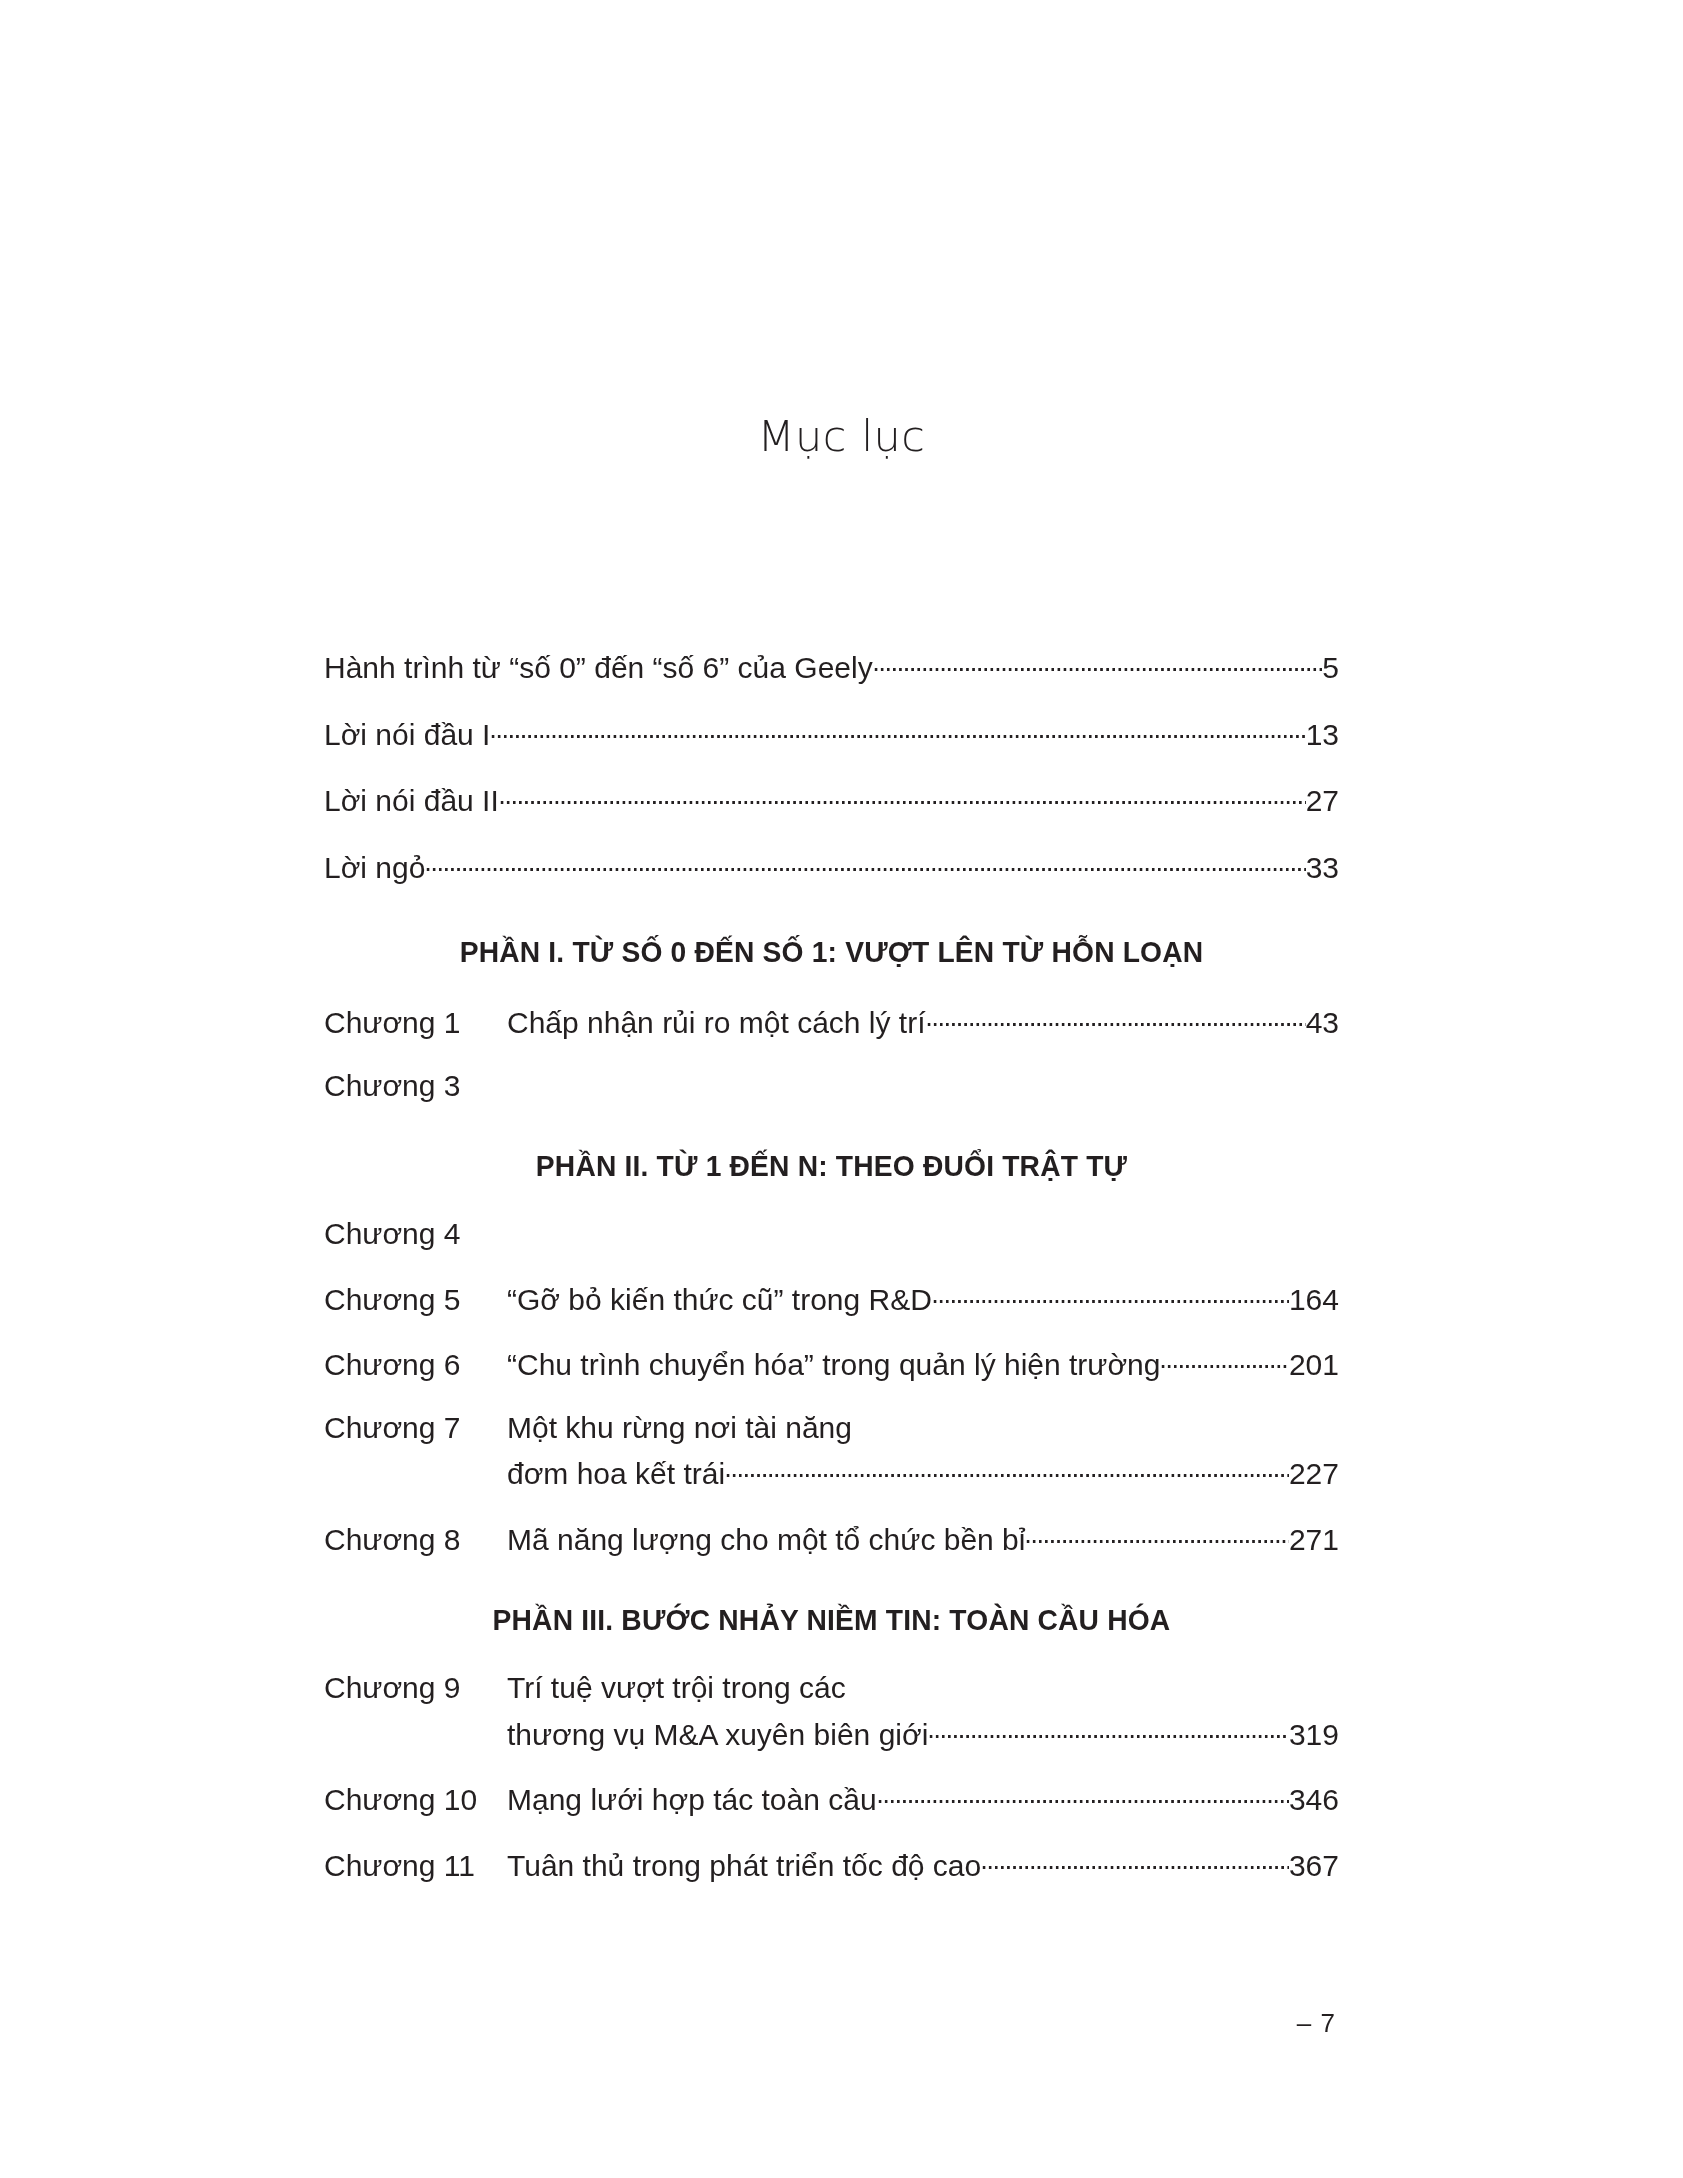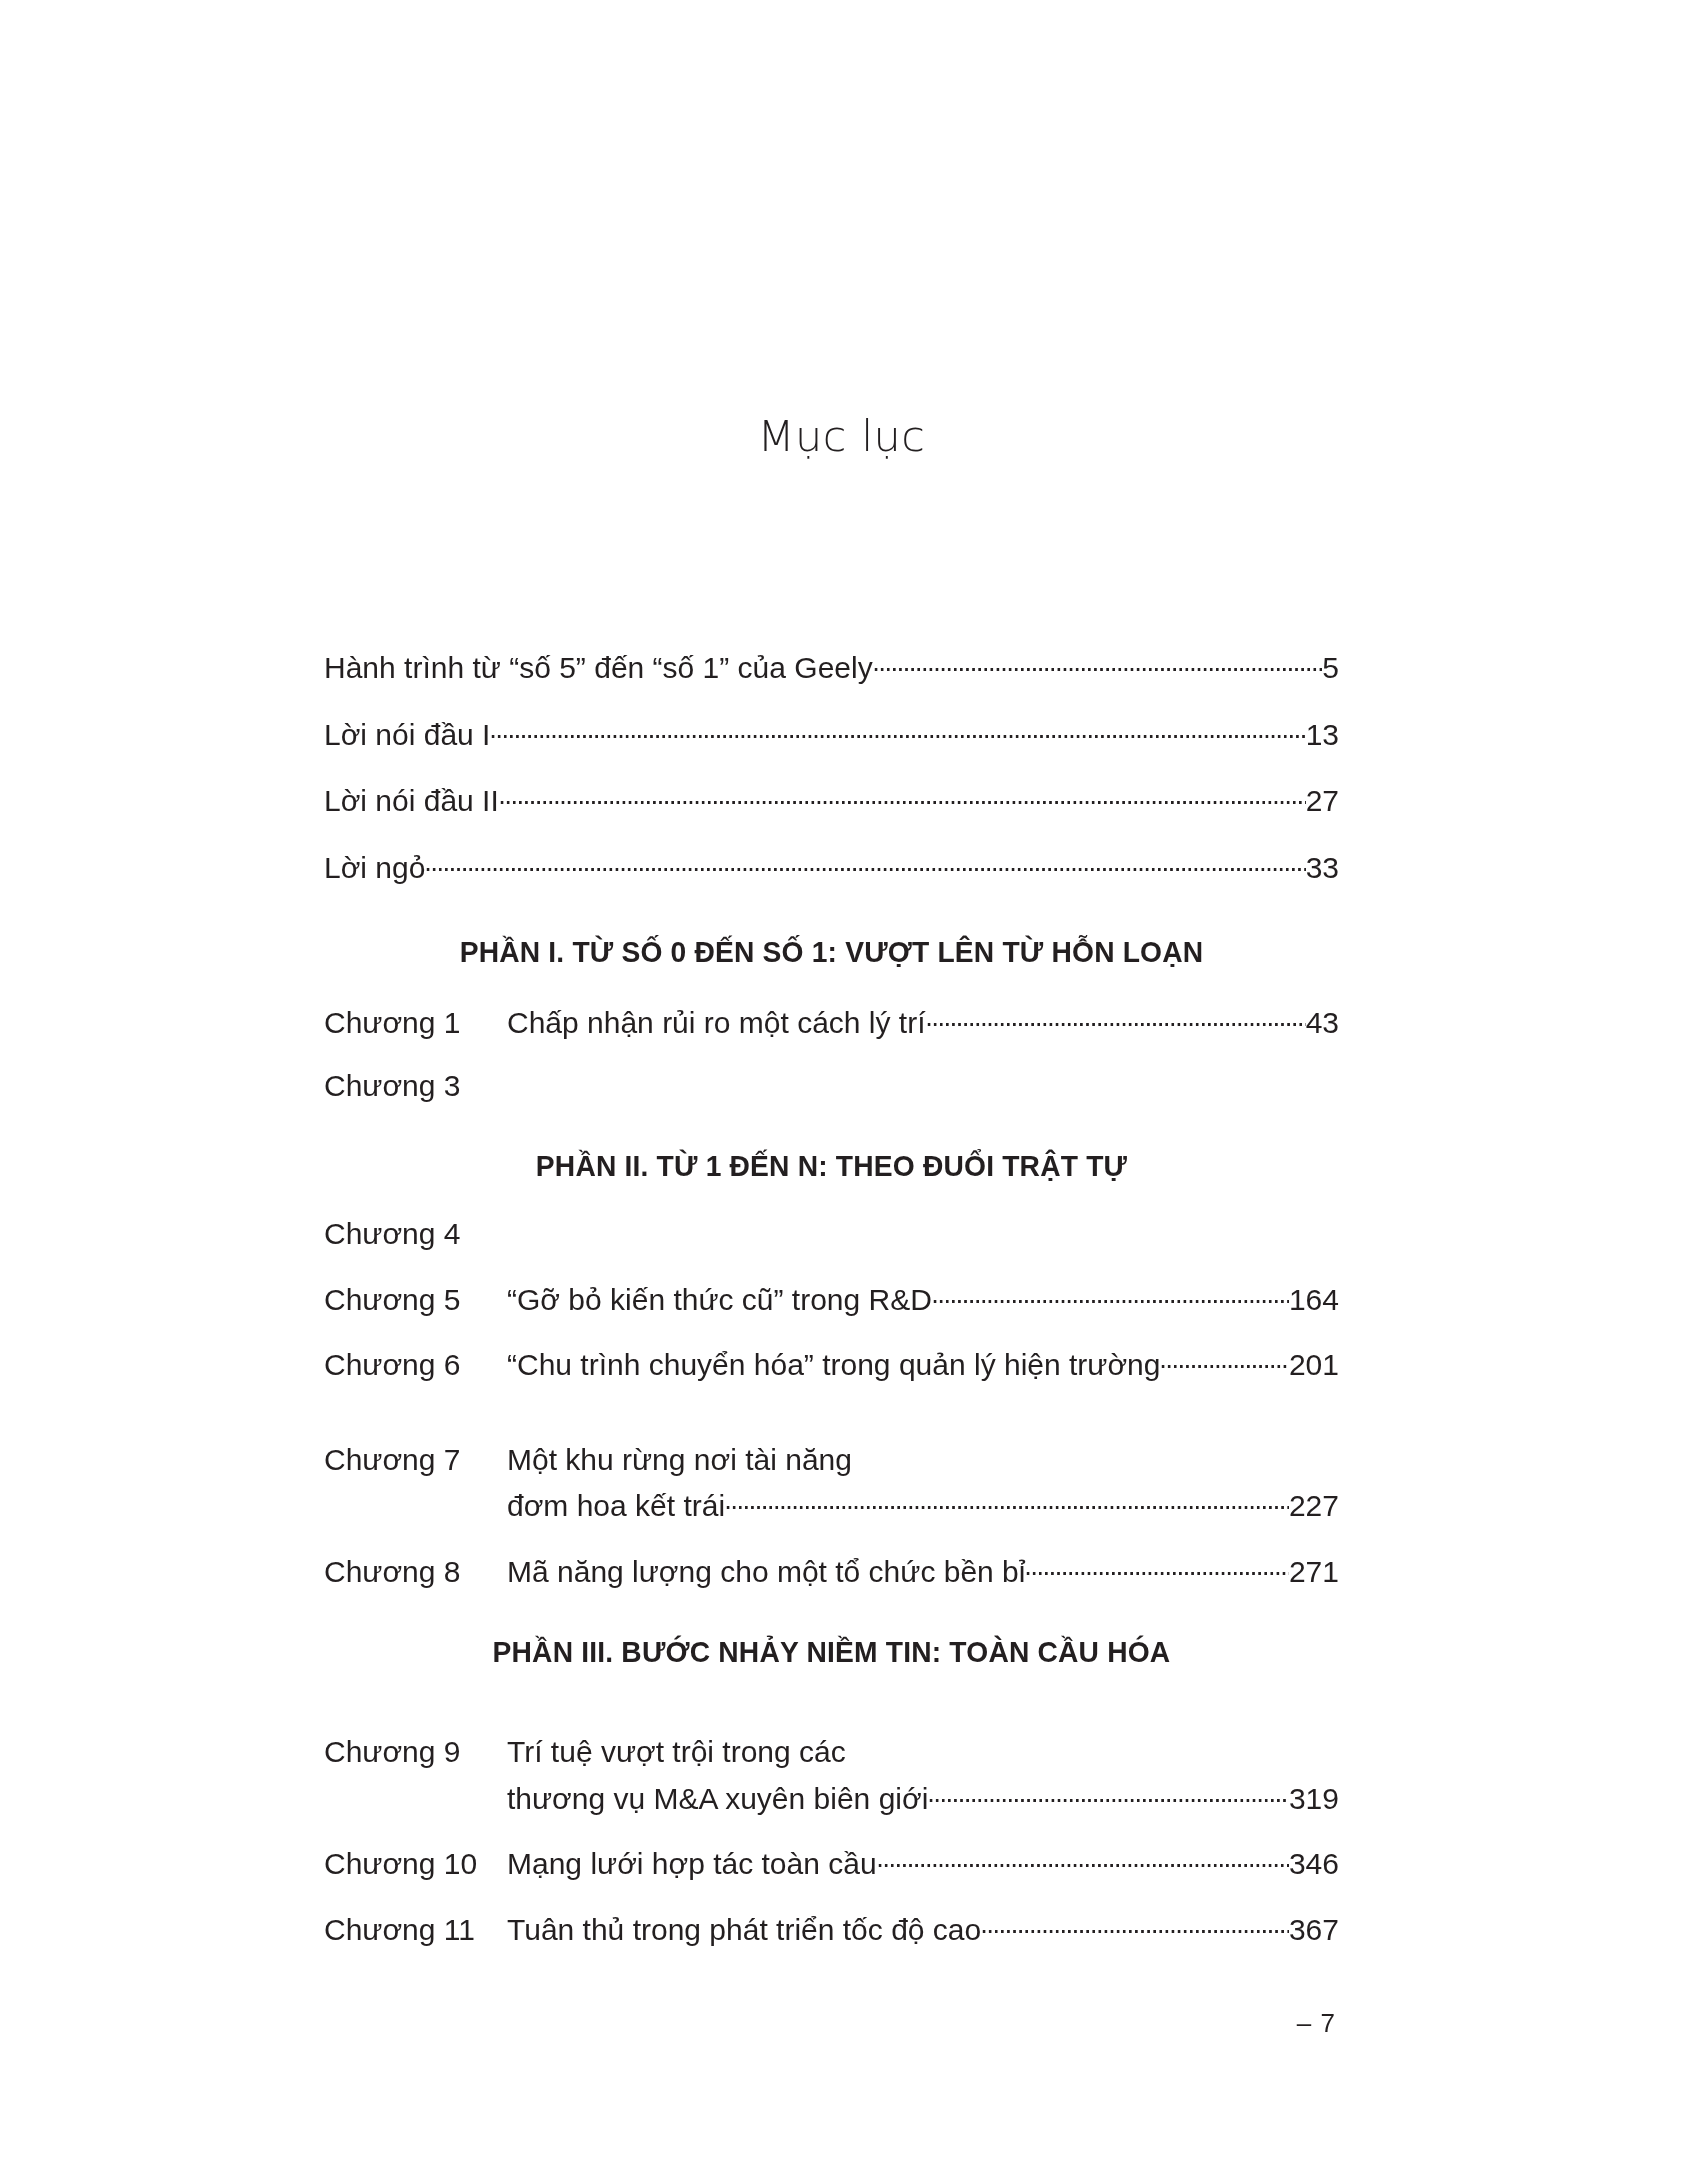--- a/index.html
+++ b/index.html
@@ -105,21 +105,20 @@
 
   .page-num {
     flex: 0 0 auto;
     white-space: nowrap;
     text-align: right;
   }
 
   
   .entry-line-plain {
     white-space: nowrap;
-    margin-top: 32px;
   }
 
   .entry-two-line .entry-line-plain {
     margin-bottom: 9px;
   }
 
   
   .part-heading {
     text-align: center;
     font-weight: 700;
@@ -154,21 +153,21 @@
 <div class="page">
 
   <div class="toc-title">Mục lục</div>
 
   <div class="toc-body">
 
     <div id="front-matter">
         <div class="row front-row">
           <div class="ch-body">
             <div class="leader-line">
-              <span class="entry-text">Hành trình từ “số 5” đến “số 1” của Geely</span>
+              <span class="entry-text">Hành trình từ “số 0” đến “số 6” của Geely</span>
               <span class="dots"></span>
               <span class="page-num">5</span>
             </div>
           </div>
         </div>
         <div class="row front-row">
           <div class="ch-body">
             <div class="leader-line">
               <span class="entry-text">Lời nói đầu I</span>
               <span class="dots"></span>

